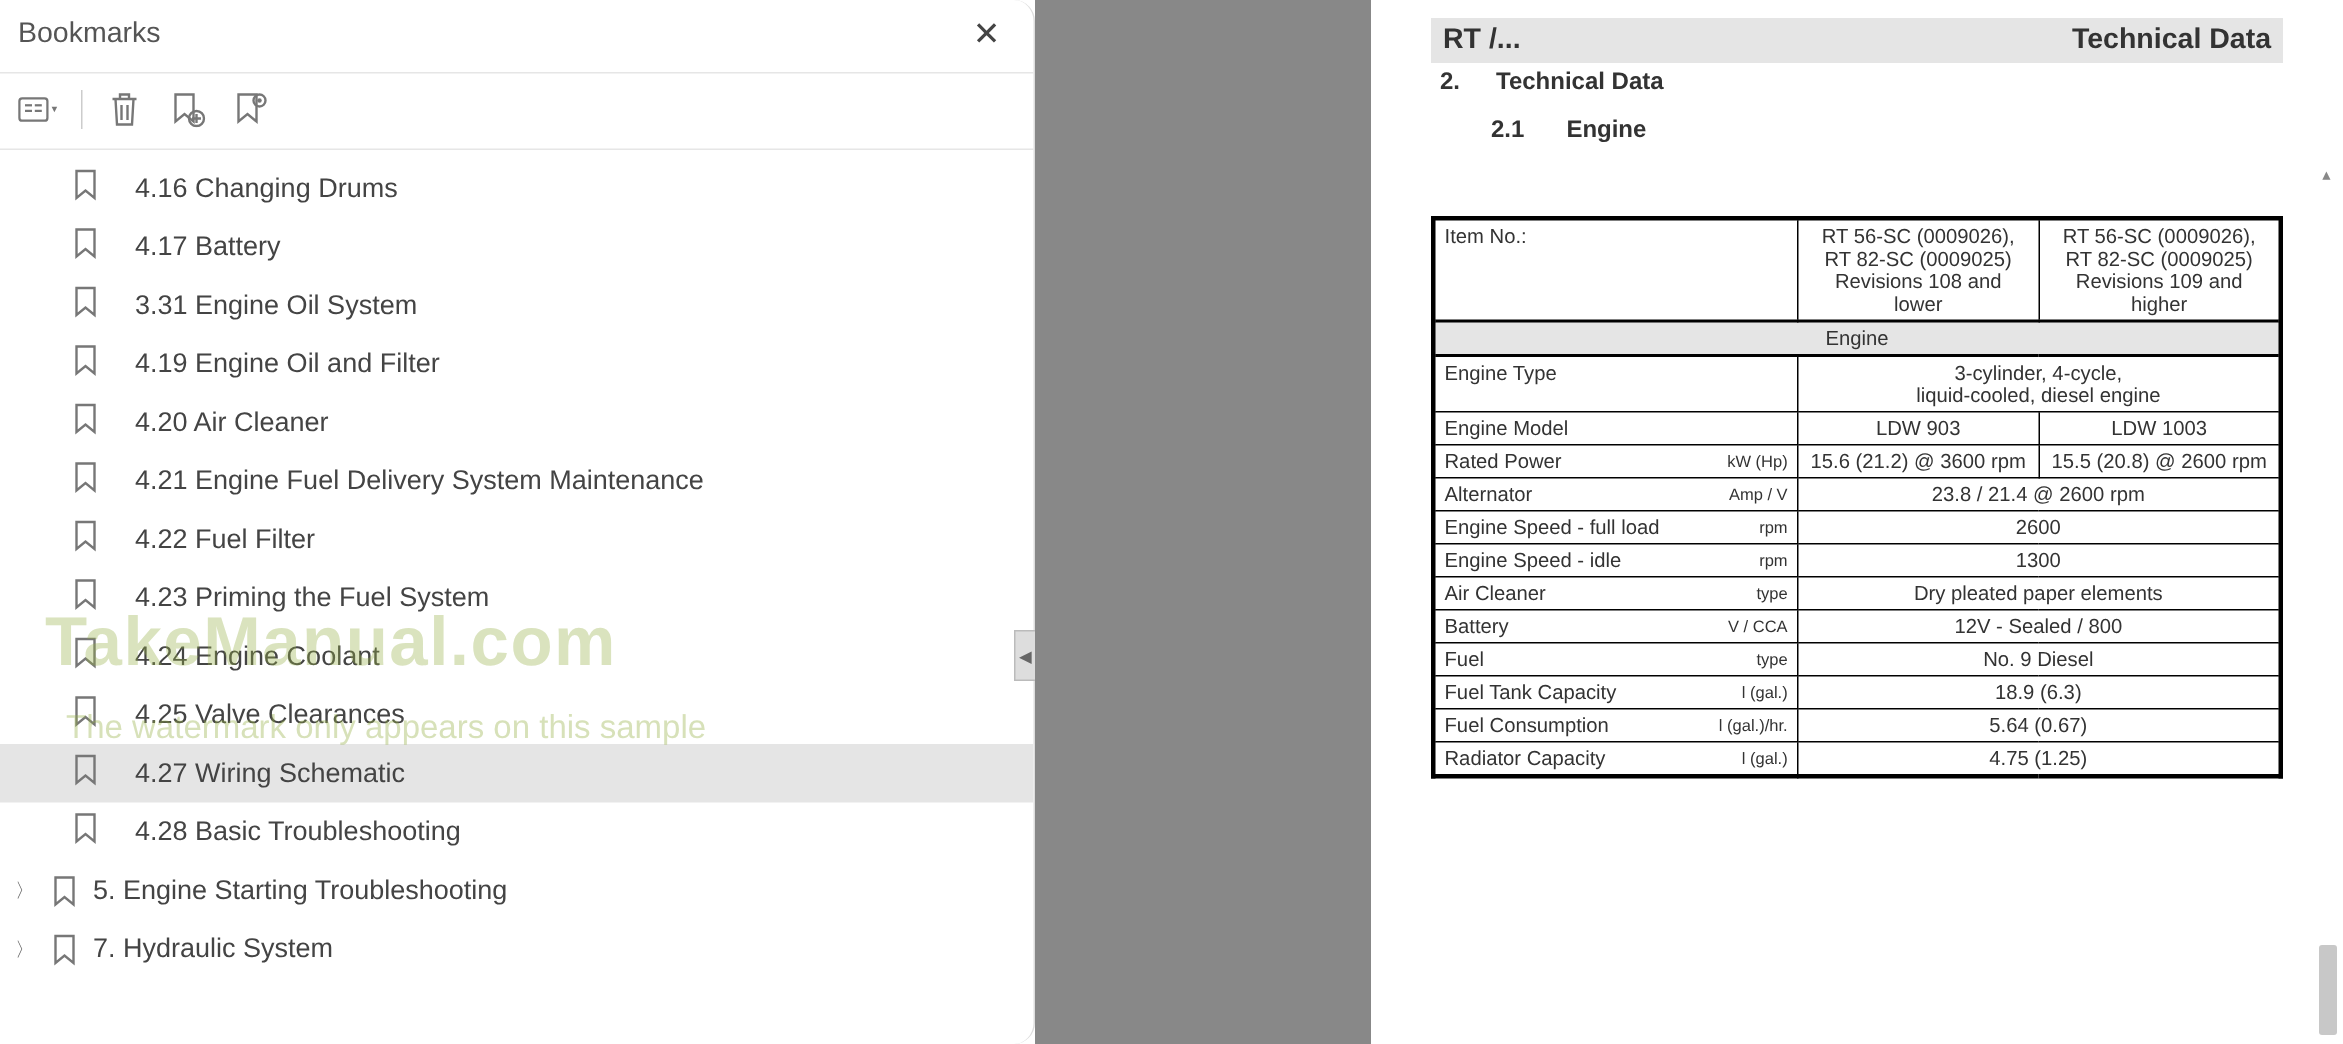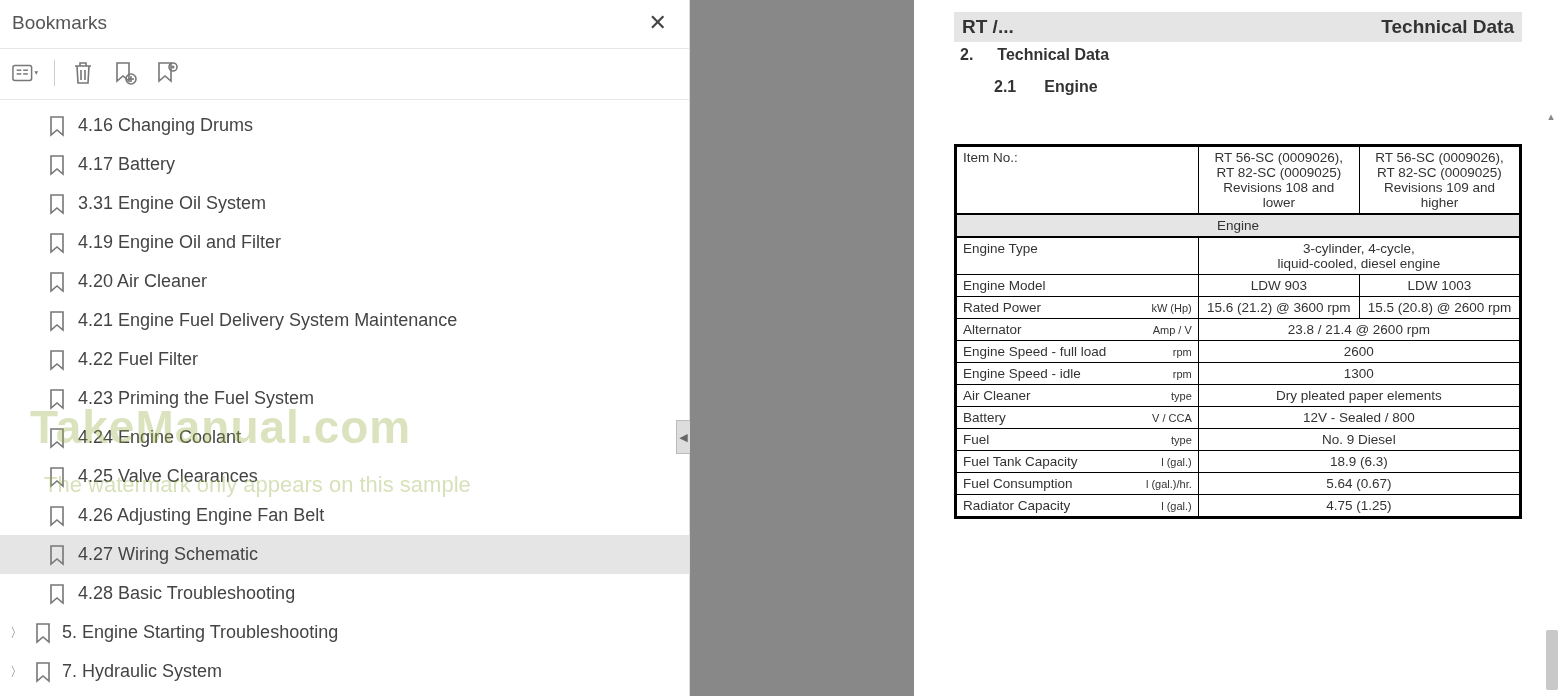--- a/index.html
+++ b/index.html
@@ -1,26 +1,26 @@
 <!DOCTYPE html>
 <html><head>
 <meta charset="utf-8">
 <style>
 * { margin: 0; padding: 0; box-sizing: border-box; }
 body { font-family: "Segoe UI", Arial, sans-serif; font-size: 14px; color: #333; background: #fff; overflow: hidden; width: 1562px; height: 696px; position: relative; }
 .app { display: flex; height: 696px; }
-.sidebar { width: 690px; background: #fff; display: flex; flex-direction: column; border-right: 1px solid #ddd; }
+.sidebar { width: 690px; background: #fff; display: flex; flex-direction: column; border-right: 1px solid #ddd; border-radius: 14px; }
 .sidebar-header { display: flex; align-items: center; justify-content: space-between; padding: 8px 16px 10px 12px; border-bottom: 1px solid #e6e6e6; }
 .sidebar-title { font-size: 19px; color: #555; font-weight: 400; }
 .close-btn { font-size: 22px; color: #444; cursor: pointer; padding: 2px 6px; }
 .toolbar { display: flex; align-items: center; gap: 14px; padding: 10px 12px 12px 12px; border-bottom: 1px solid #e6e6e6; }
 .toolbar .tool { width: 28px; height: 28px; display: flex; align-items: center; justify-content: center; cursor: pointer; color: #555; }
 .toolbar .sep { width: 1px; height: 26px; background: #ccc; }
 .bm-list { flex: 1; overflow-y: auto; padding: 6px 0 6px 0; position: relative; }
-.bm-item { display: flex; align-items: center; padding: 6px 12px 6px 48px; font-size: 18px; color: #444; cursor: pointer; gap: 12px; line-height: 1.5; }
+.bm-item { display: flex; align-items: flex-start; padding: 6px 12px 6px 48px; font-size: 18px; color: #444; cursor: pointer; gap: 24px; line-height: 1.5; }
 .bm-item.selected { background: #e5e5e5; }
 .bm-item .bm-ico { flex-shrink: 0; }
 .bm-parent { display: flex; align-items: center; padding: 6px 12px 6px 10px; font-size: 18px; color: #444; cursor: pointer; gap: 10px; line-height: 1.5; }
 .chev { width: 14px; display: inline-block; color: #666; font-size: 13px; }
 .bm-ico svg { display: block; }
 .scrollbar-track { position: absolute; right: 2px; top: 110px; width: 16px; height: 560px; }
 .scroll-up { width: 14px; height: 14px; color: #888; font-size: 11px; text-align: center; }
 .scroll-thumb { position: absolute; right: 2px; top: 520px; width: 12px; height: 60px; background: #c8c8c8; border-radius: 2px; }
 .watermark { position: absolute; left: 30px; top: 300px; font-size: 46px; font-weight: 600; color: rgba(150, 175, 70, 0.35); pointer-events: none; letter-spacing: 1px; }
 .watermark-sub { position: absolute; left: 44px; top: 372px; font-size: 22px; font-weight: 500; color: rgba(150, 175, 70, 0.38); pointer-events: none; }
@@ -161,28 +161,20 @@
           <span>4.24 Engine Coolant</span>
         </div>
         <div class="bm-item">
           <span class="bm-ico">
             <svg width="18" height="22" viewBox="0 0 18 22">
               <path d="M3 2 L15 2 L15 20 L9 15 L3 20 Z" class="bm-icon-svg"></path>
             </svg>
           </span>
           <span>4.25 Valve Clearances</span>
         </div>
-        <div class="bm-item">
-          <span class="bm-ico">
-            <svg width="18" height="22" viewBox="0 0 18 22">
-              <path d="M3 2 L15 2 L15 20 L9 15 L3 20 Z" class="bm-icon-svg"></path>
-            </svg>
-          </span>
-          <span>4.26 Adjusting Engine Fan Belt</span>
-        </div>
         <div class="bm-item selected">
           <span class="bm-ico">
             <svg width="18" height="22" viewBox="0 0 18 22">
               <path d="M3 2 L15 2 L15 20 L9 15 L3 20 Z" class="bm-icon-svg"></path>
             </svg>
           </span>
           <span>4.27 Wiring Schematic</span>
         </div>
         <div class="bm-item">
           <span class="bm-ico">

